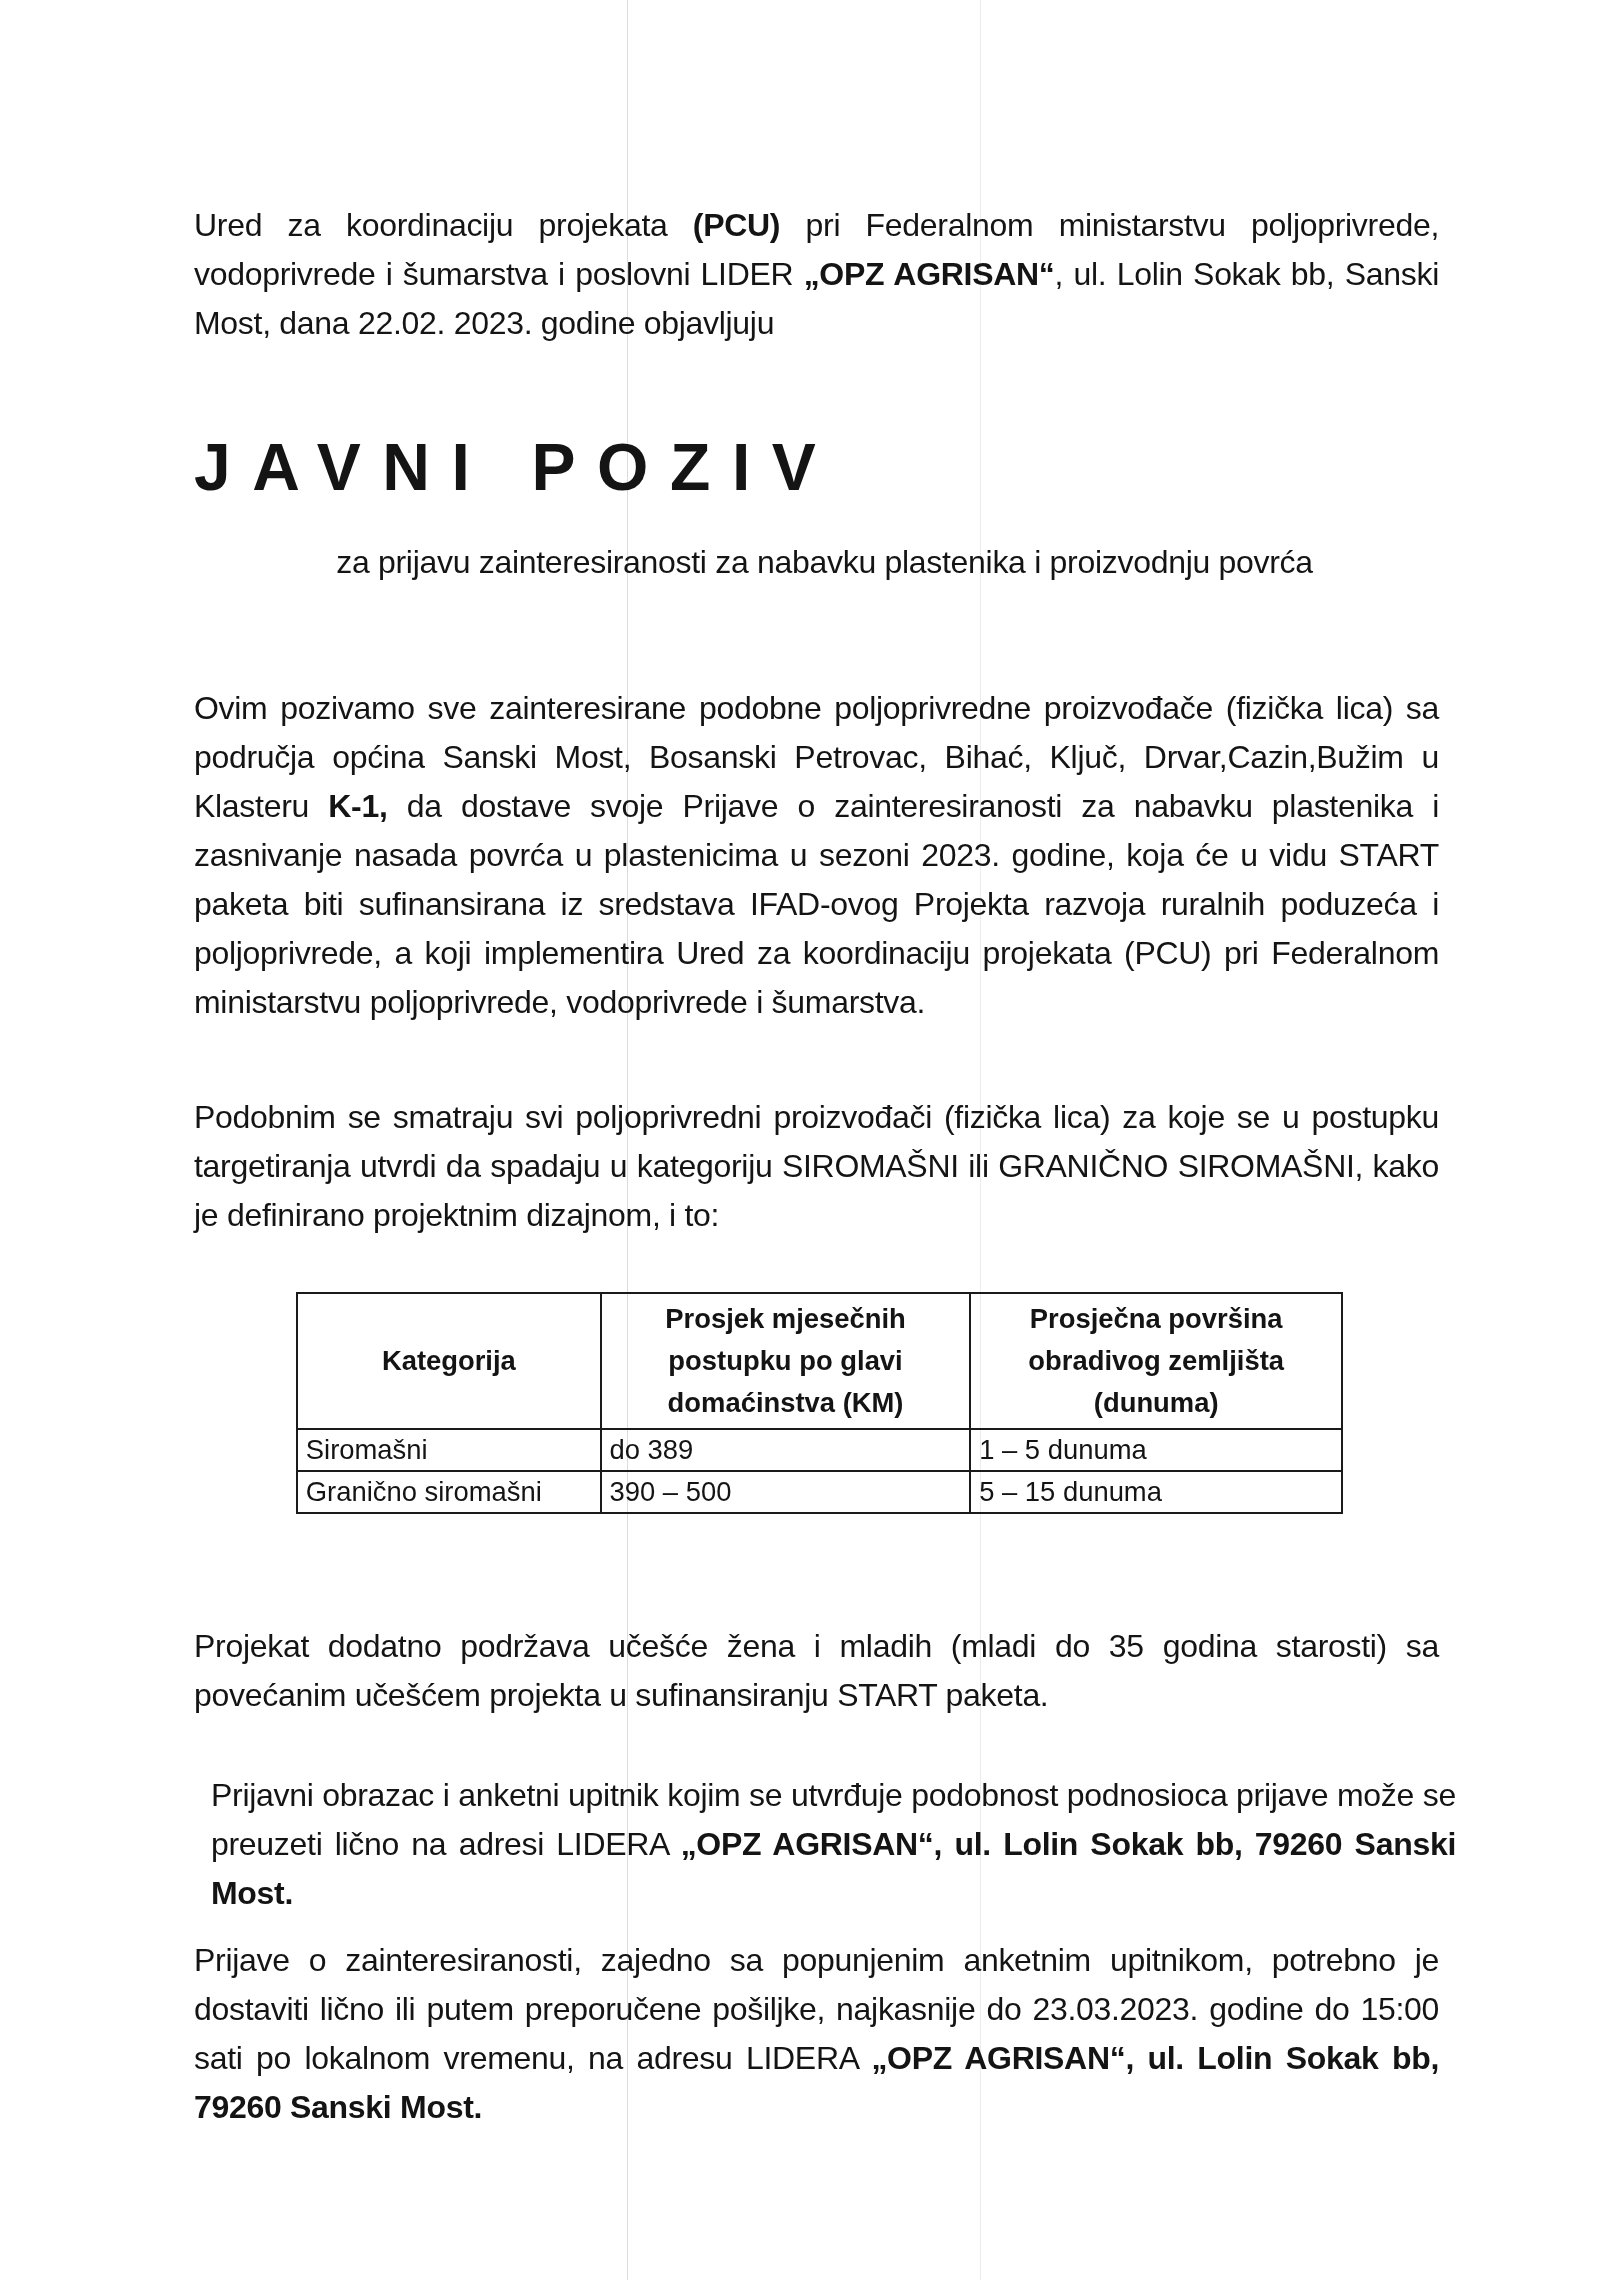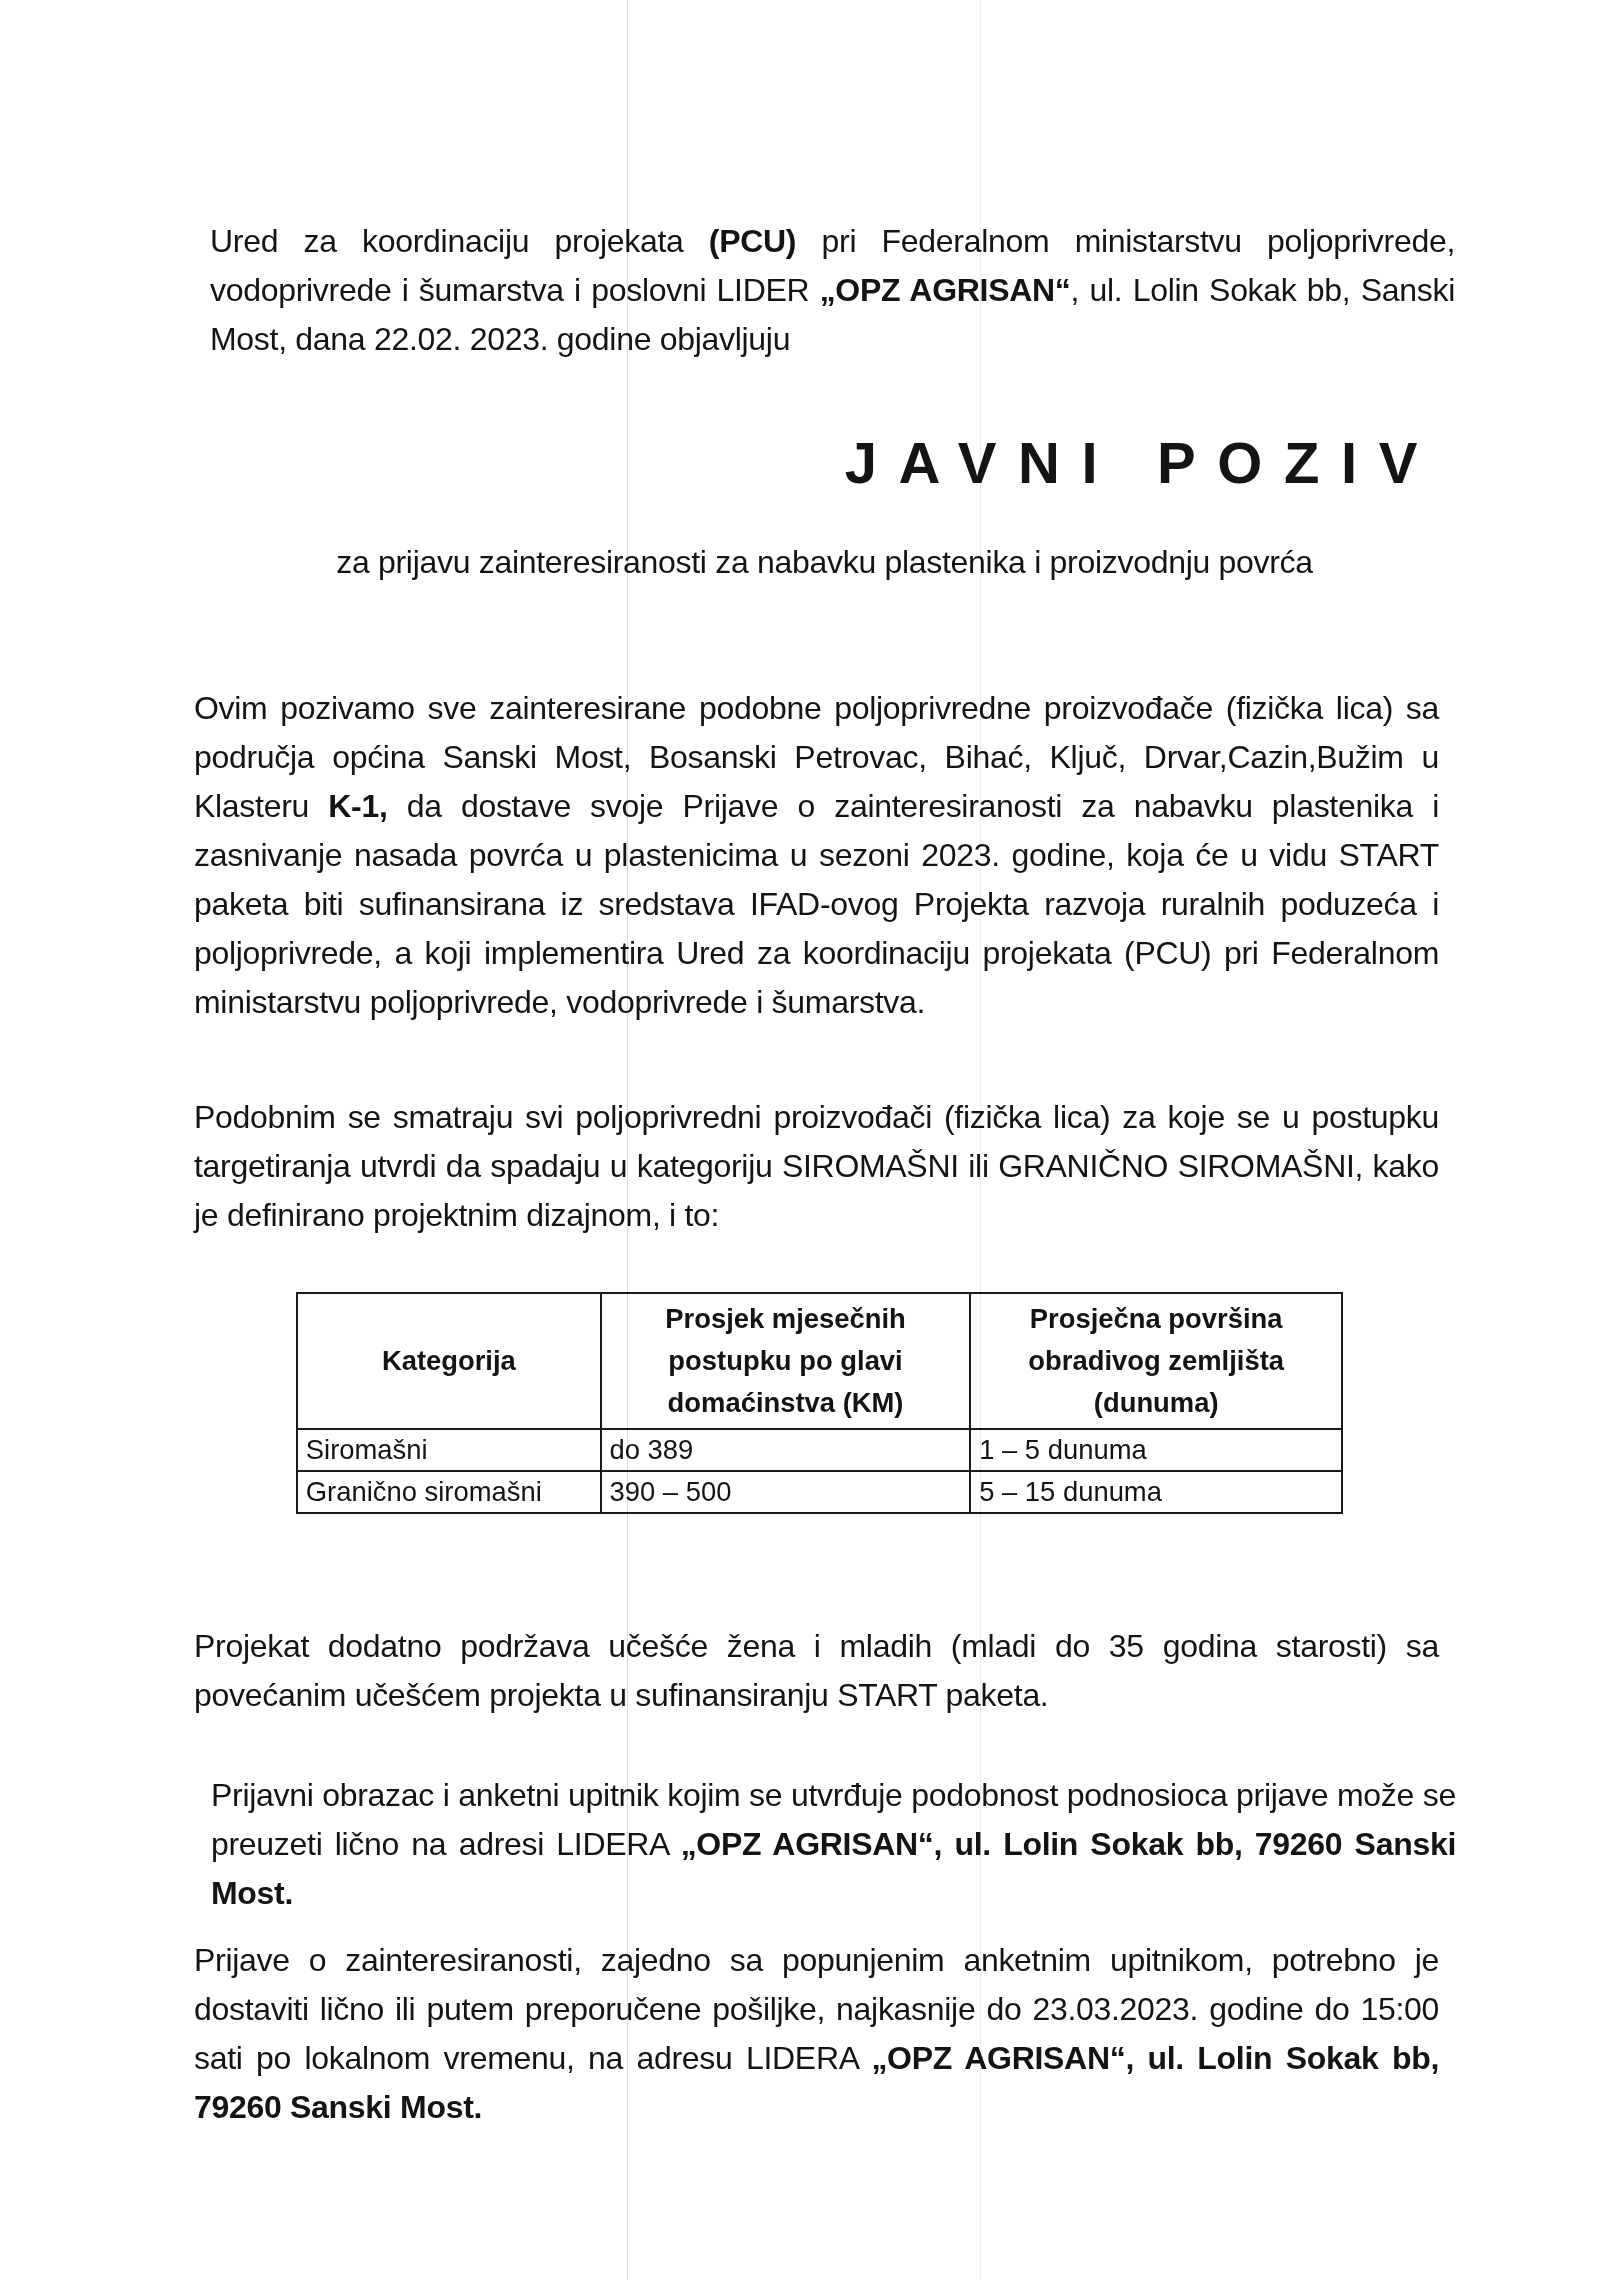--- a/index.html
+++ b/index.html
@@ -10,22 +10,22 @@
     }
     .scanline { position: absolute; top: 0; width: 1px; height: 2281px; background: #dcdcdc; }
     .page { position: absolute; left: 194px; width: 1245px; top: 0; }
     .para {
       position: absolute; left: 0; width: 1245px;
       font-size: 32px; line-height: 49px; text-align: justify;
       text-align-last: left; letter-spacing: -0.3px;
     }
     .para b { font-weight: bold; }
     .title {
-      position: absolute; left: 0; width: 1245px; text-align: right;
-      font-size: 58px; font-weight: bold; letter-spacing: 21.6px; top: 429px;
+      position: absolute; left: 0; width: 1245px; text-align: left;
+      font-size: 66px; font-weight: bold; letter-spacing: 21.6px; top: 429px;
     }
     .subtitle {
       position: absolute; left: 8px; width: 1245px; text-align: center;
       font-size: 32px; top: 544px; letter-spacing: -0.3px;
     }
     table.cat {
       position: absolute; left: 296px; top: 1292px; width: 1047px;
       border-collapse: collapse; font-size: 27.4px;
     }
     table.cat th, table.cat td { border: 2px solid #1a1a1a; padding: 0 7.8px; }
@@ -38,21 +38,21 @@
     table.cat col.c3 { width: 372px; }
   </style>
 </head>
 <body>
 
 <div class="scanline" style="left:627px;"></div>
 <div class="scanline" style="left:980px; background:#ececec;"></div>
 
 <div class="page">
 
-  <p class="para" style="top:201px; margin:16px;"><span>Ured za koordinaciju projekata </span><b>(PCU)</b><span> pri Federalnom ministarstvu poljoprivrede, vodoprivrede i šumarstva i poslovni LIDER </span><b>„OPZ AGRISAN“</b><span>, ul. Lolin Sokak bb, Sanski Most, dana 22.02. 2023. godine objavljuju</span></p>
+  <p class="para" style="top:201px; margin:0;"><span>Ured za koordinaciju projekata </span><b>(PCU)</b><span> pri Federalnom ministarstvu poljoprivrede, vodoprivrede i šumarstva i poslovni LIDER </span><b>„OPZ AGRISAN“</b><span>, ul. Lolin Sokak bb, Sanski Most, dana 22.02. 2023. godine objavljuju</span></p>
 
   <div class="title">JAVNI POZIV</div>
 
   <div class="subtitle">za prijavu zainteresiranosti za nabavku plastenika i proizvodnju povrća</div>
 
   <p class="para" style="top:684px; margin:0;"><span>Ovim pozivamo sve zainteresirane podobne poljoprivredne proizvođače (fizička lica) sa područja općina Sanski Most, Bosanski Petrovac, Bihać, Ključ, Drvar,Cazin,Bužim u Klasteru </span><b>K-1,</b><span> da dostave svoje Prijave o zainteresiranosti za nabavku plastenika i zasnivanje nasada povrća u plastenicima u sezoni 2023. godine, koja će u vidu START paketa biti sufinansirana iz sredstava IFAD-ovog Projekta razvoja ruralnih poduzeća i poljoprivrede, a koji implementira Ured za koordinaciju projekata (PCU) pri Federalnom ministarstvu poljoprivrede, vodoprivrede i šumarstva.</span></p>
 
   <p class="para" style="top:1093px; margin:0;"><span>Podobnim se smatraju svi poljoprivredni proizvođači (fizička lica) za koje se u postupku targetiranja utvrdi da spadaju u kategoriju SIROMAŠNI ili GRANIČNO SIROMAŠNI, kako je definirano projektnim dizajnom, i to:</span></p>
 
   <p class="para" style="top:1622px; margin:0;"><span>Projekat dodatno podržava učešće žena i mladih (mladi do 35 godina starosti) sa povećanim učešćem projekta u sufinansiranju START paketa.</span></p>

